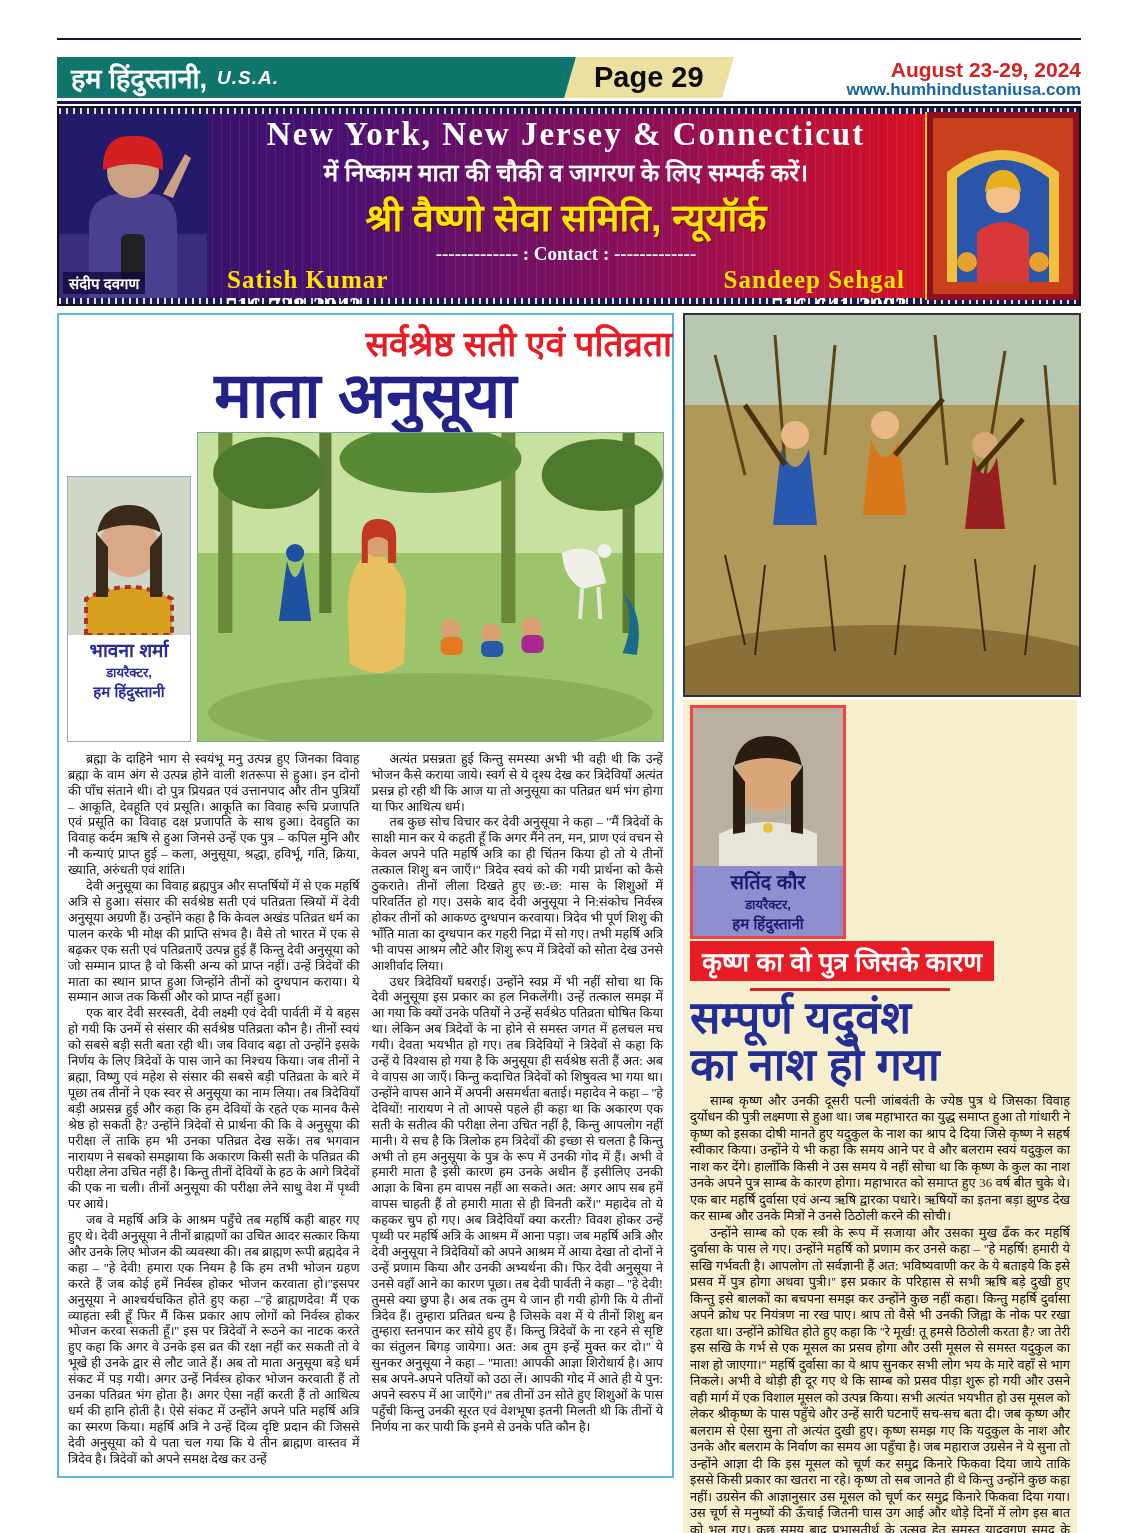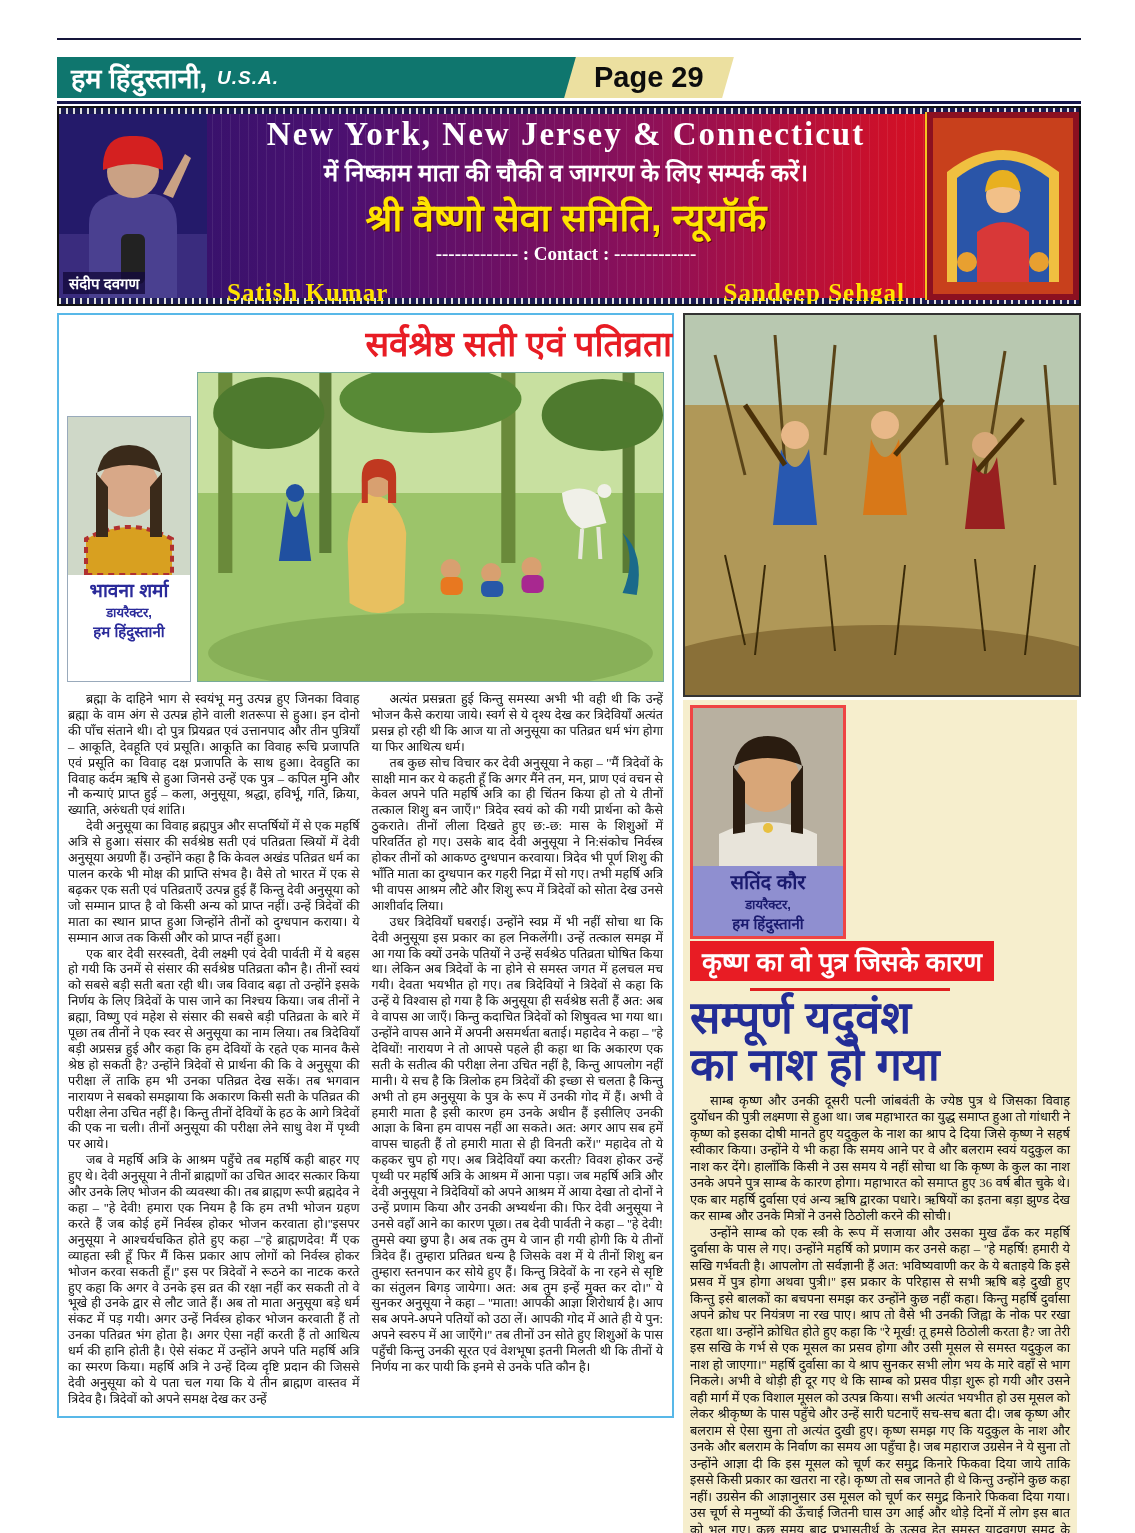--- a/index.html
+++ b/index.html
@@ -36,21 +36,21 @@
           color:#fff;font-weight:bold;font-size:15px;padding:1px 6px;z-index:3;}
   .banner-deity{position:absolute;right:0;top:4px;bottom:4px;width:152px;border-left:2px solid #f3c321;}
   .banner-center{position:relative;z-index:2;margin-left:152px;margin-right:158px;
           text-align:center;color:#fff;padding-top:8px;}
   .b-line1{font-family:"Liberation Serif","DejaVu Serif",serif;font-weight:bold;font-size:33px;
            letter-spacing:2px;}
   .b-line2{font-weight:bold;font-size:24px;margin-top:2px;}
   .b-org{color:#ffe400;font-weight:bold;font-size:38px;margin-top:2px;
          text-shadow:1px 1px 0 #5a0a0a;}
   .b-contact{font-family:"Liberation Serif","DejaVu Serif",serif;font-weight:bold;font-size:19px;margin-top:1px;}
-  .b-names{display:flex;justify-content:space-between;padding:0 16px;margin-top:14px;gap:48px;}
+  .b-names{display:flex;justify-content:space-between;padding:0 16px;margin-top:1px;gap:48px;}
   .b-names .nm{color:#ffe400;font-family:"Liberation Serif","DejaVu Serif",serif;
                font-weight:bold;font-size:25px;letter-spacing:1px;}
   .b-phones{display:flex;justify-content:space-between;padding:0 14px;margin-top:-2px;}
   .b-phones .ph{color:#fff;font-family:"Liberation Serif","DejaVu Serif",serif;
                 font-weight:bold;font-size:24px;}
 
   
   .main{display:flex;gap:9px;margin-top:7px;align-items:flex-start;}
   .main-left{width:613px;border:2px solid #58b8e8;background:#fff;padding-bottom:6px;}
   .main-right{width:394px;}
@@ -96,20 +96,24 @@
   <div class="top-rule"></div>
 
   <div class="header-row">
     <div class="green-bar">
       <span>हम हिंदुस्तानी,</span>
       <span class="usa">U.S.A.</span>
     </div>
     <div class="page-flag">
       <span>Page 29</span>
     </div>
+    <div class="header-right">
+      <div class="date-line">August 23-29, 2024</div>
+      <div class="url-line">www.humhindustaniusa.com</div>
+    </div>
   </div>
   <div class="header-rule"></div>
 
   <div class="banner">
     <div class="dash-strip dash-top"></div>
     <div class="dash-strip dash-bottom"></div>
 
     <svg class="banner-photo" viewBox="0 0 148 184" preserveAspectRatio="none">
       <rect width="148" height="184" fill="#241a6a"></rect>
       <rect x="0" y="120" width="148" height="64" fill="#3a2c7e"></rect>
@@ -147,20 +151,21 @@
         <span class="ph">516-728-2942</span>
         <span class="ph">516-641-3093</span>
       </div>
     </div>
   </div>
 
   <div class="main">
 
     <div class="main-left">
       <div class="kicker-left">सर्वश्रेष्ठ सती एवं पतिव्रता</div>
+      <div class="headline-left">माता अनुसूया</div>
 
       <div class="figure-row">
         <div class="author-box">
           <svg class="author-photo" viewBox="0 0 122 158" preserveAspectRatio="none">
             <rect width="122" height="158" fill="#cfd8c8"></rect>
             <path d="M18 158 L18 122 Q61 98 104 122 L104 158 Z" fill="#d8a020"></path>
             <path d="M18 158 L18 122 Q61 98 104 122 L104 158 Z" fill="none" stroke="#b03030" stroke-width="4" stroke-dasharray="6 5"></path>
             <circle cx="61" cy="70" r="30" fill="#d8a888"></circle>
             <path d="M28 70 Q28 28 61 28 Q94 28 94 70 L94 56 Q61 40 28 56 Z" fill="#3a2a1a"></path>
             <path d="M28 56 L28 120 L40 120 L40 70 Z" fill="#3a2a1a"></path>

